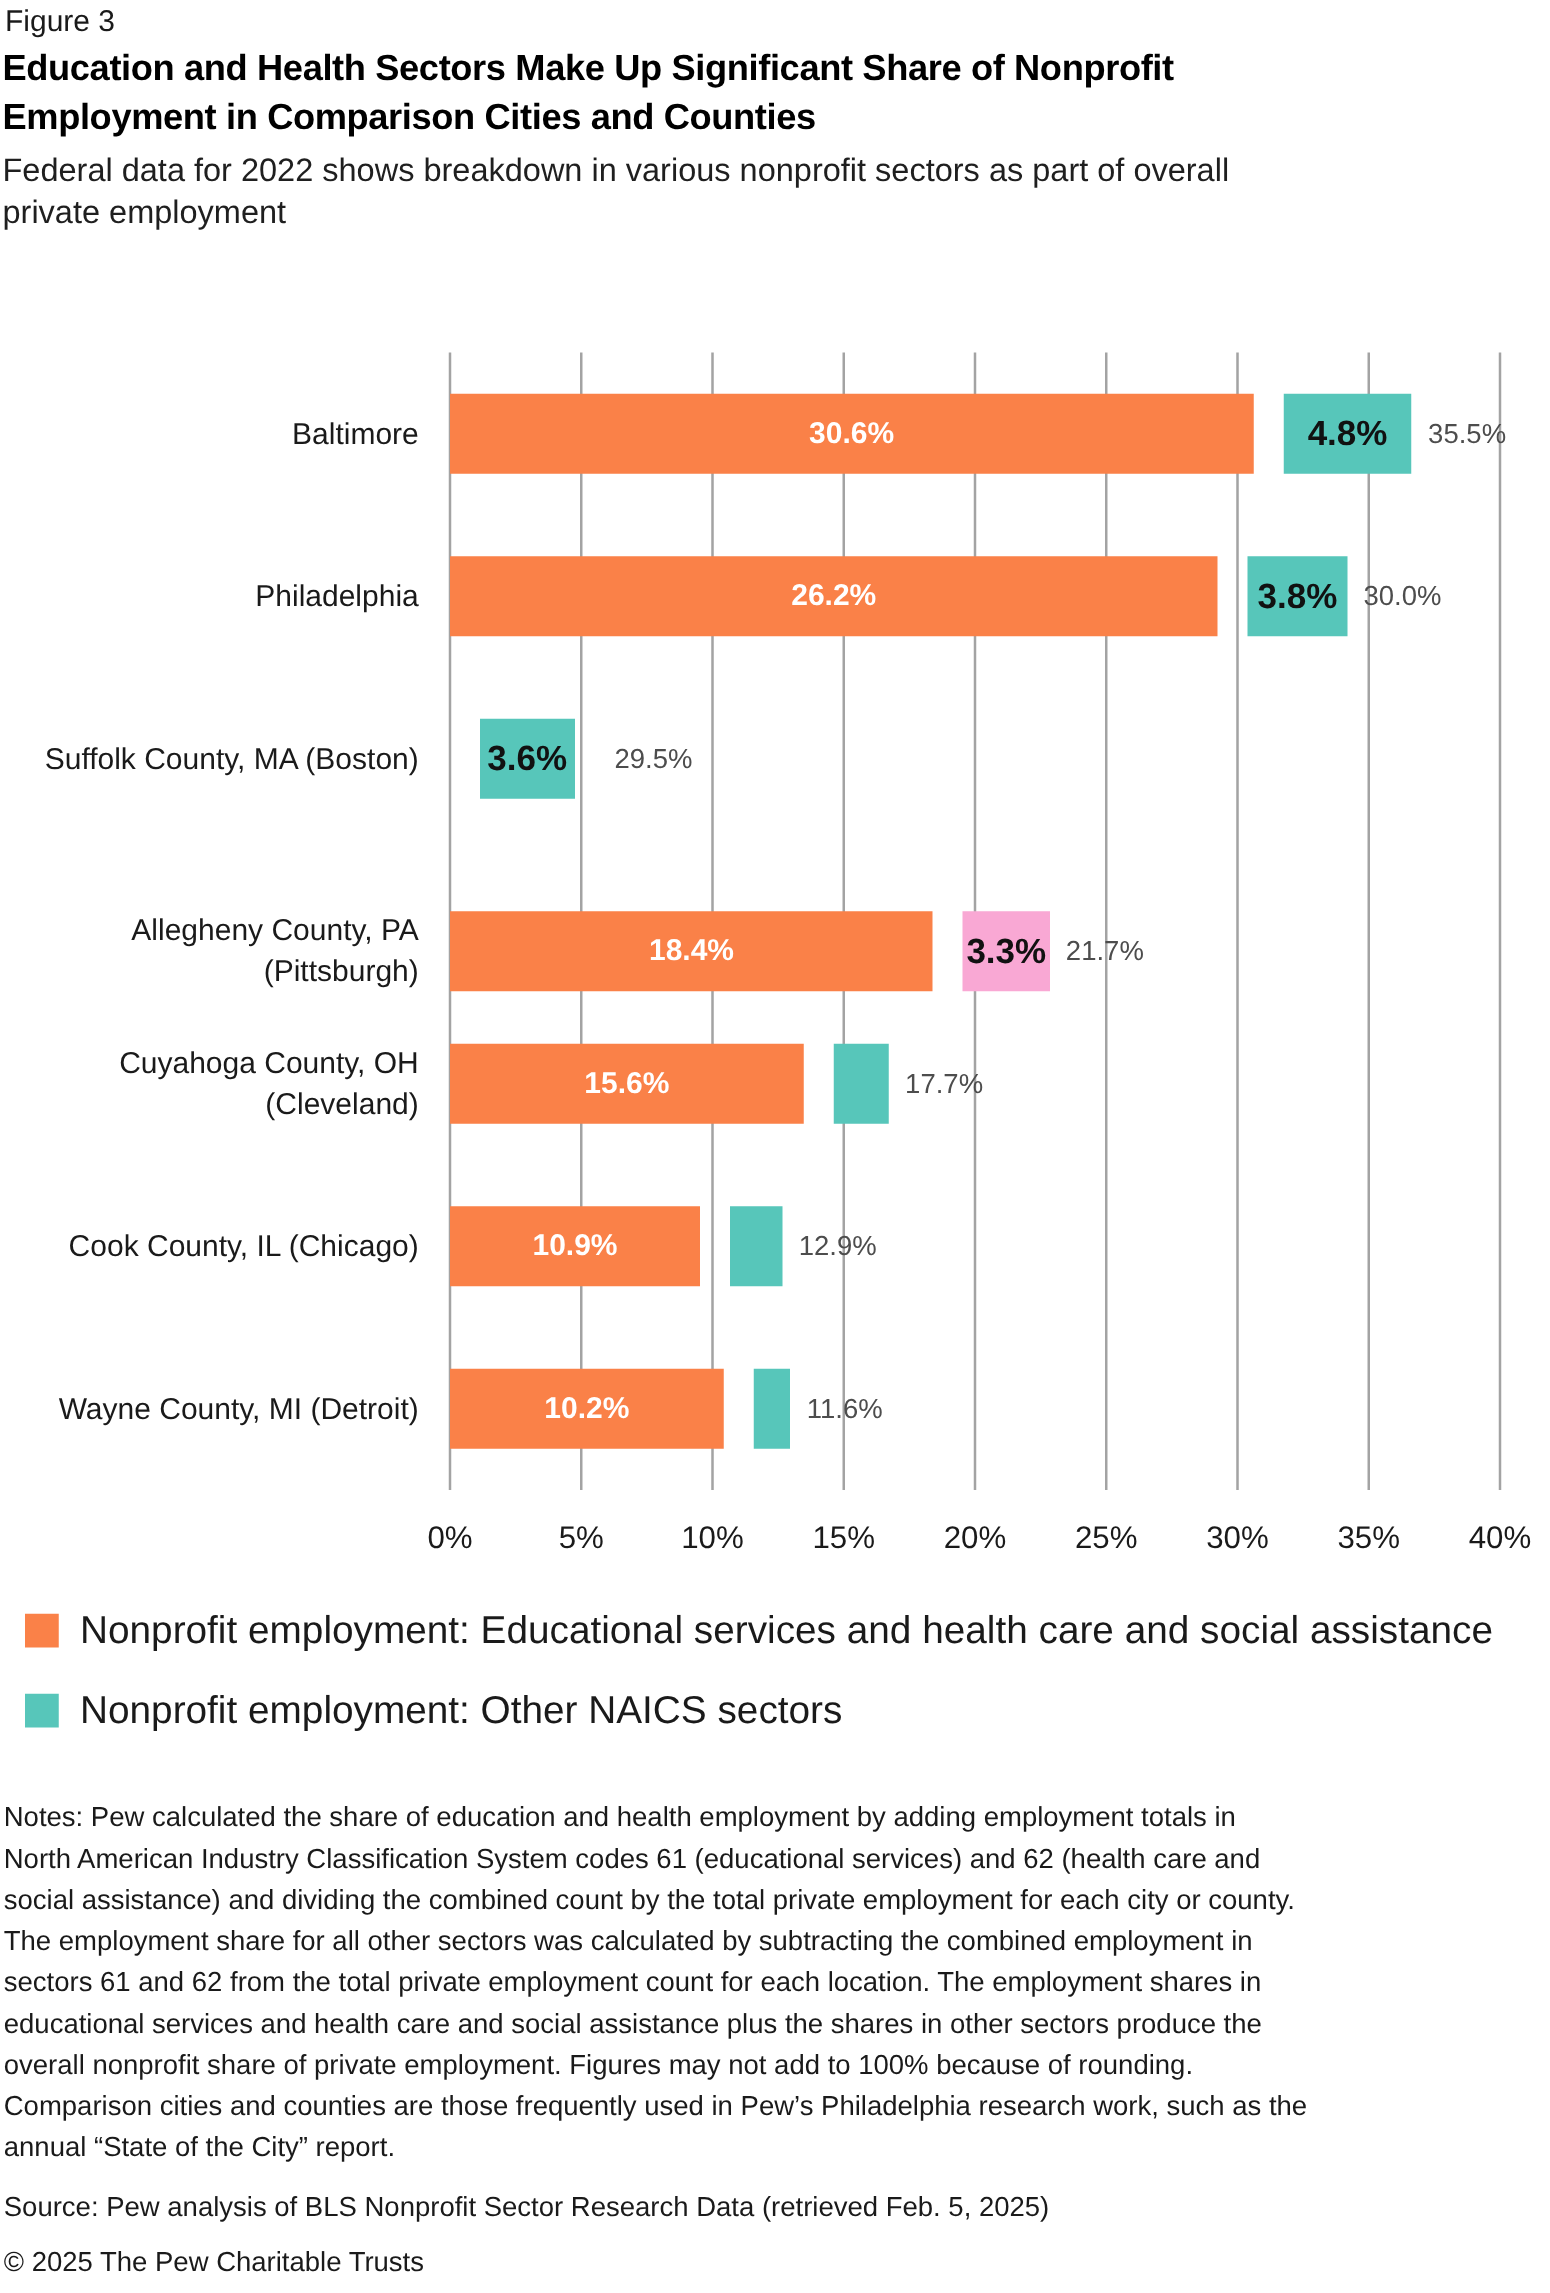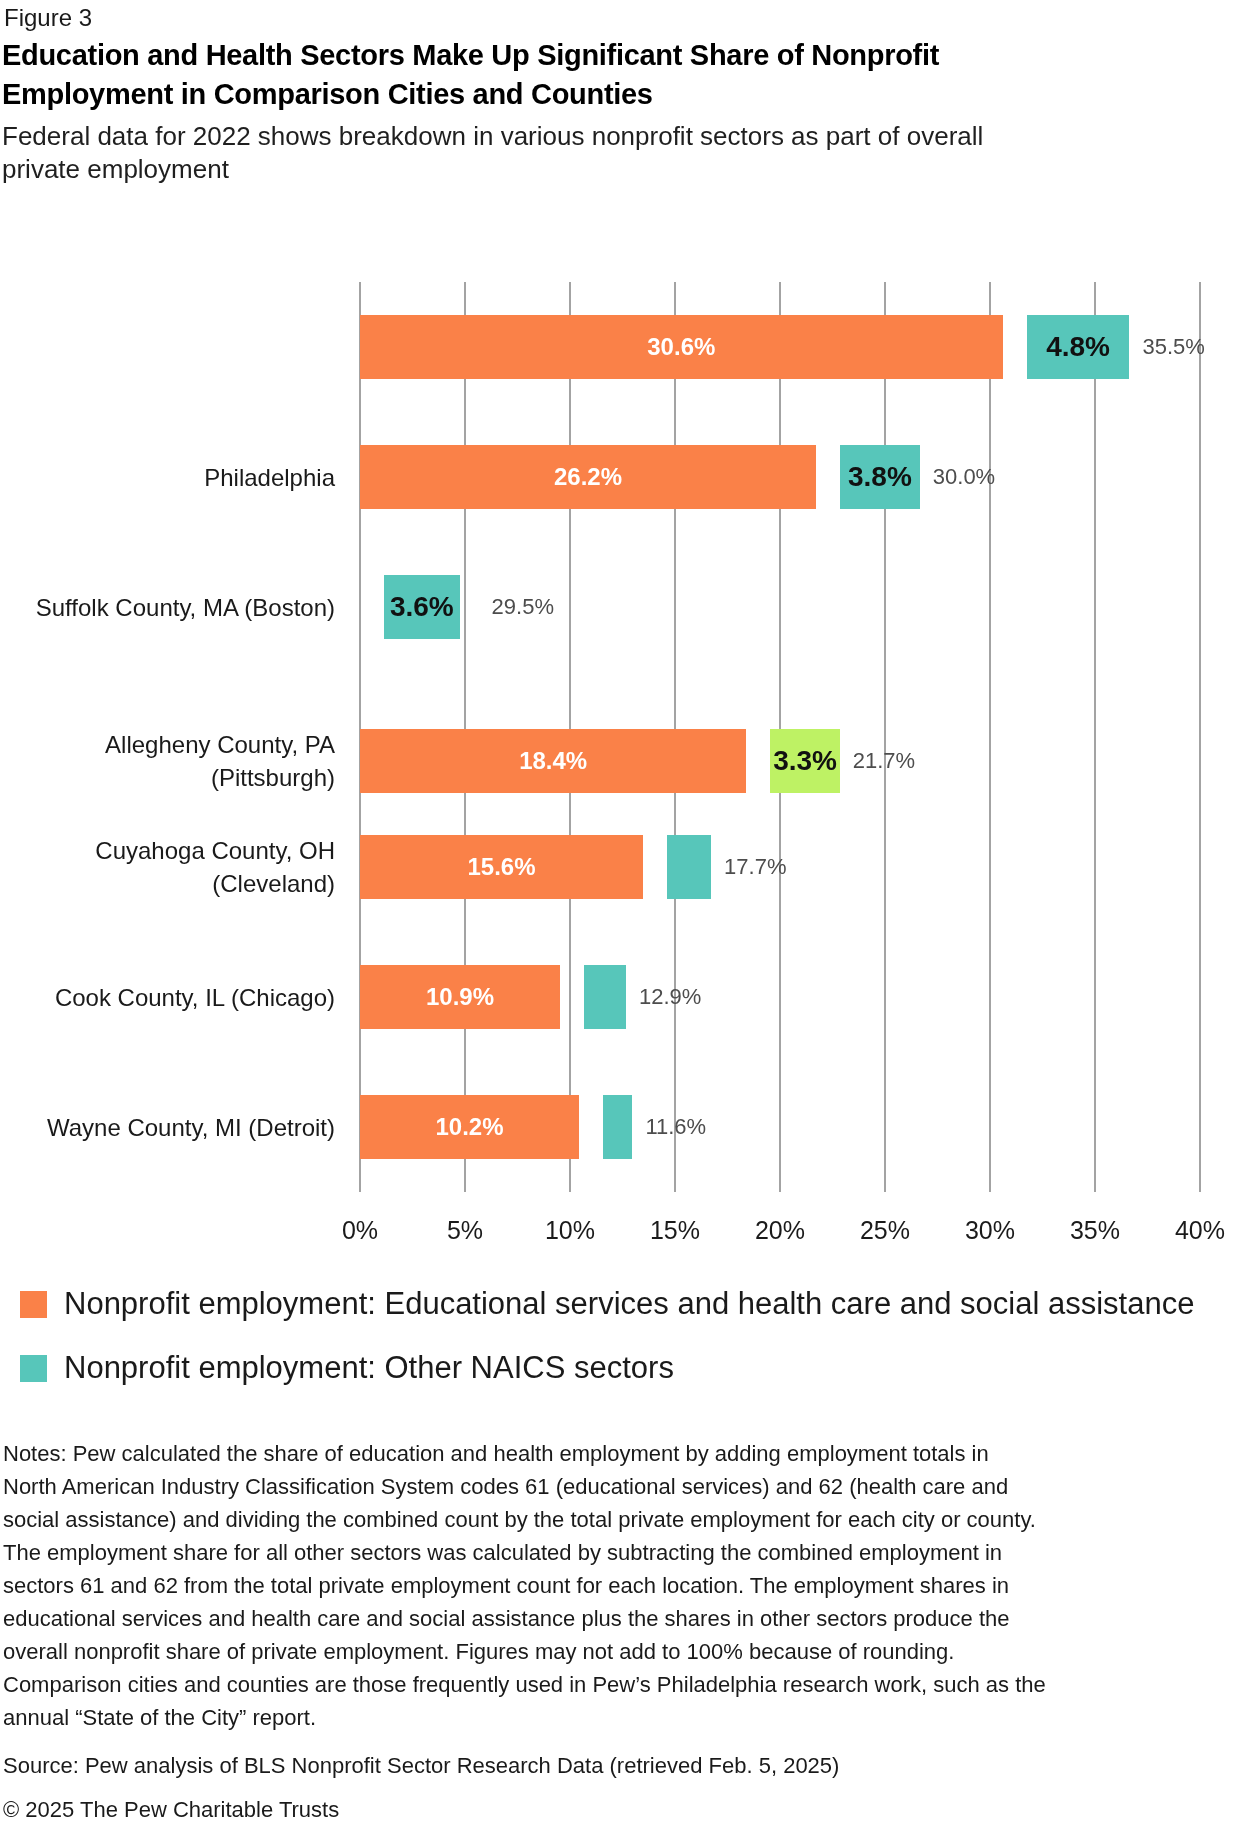--- a/index.html
+++ b/index.html
@@ -52,53 +52,56 @@
       <div class="gridline" style="left: 209px; background: rgb(163, 163, 163);"></div>
       <div class="gridline" style="left: 314px; background: rgb(163, 163, 163);"></div>
       <div class="gridline" style="left: 419px; background: rgb(163, 163, 163);"></div>
       <div class="gridline" style="left: 524px; background: rgb(163, 163, 163);"></div>
       <div class="gridline" style="left: 629px; background: rgb(163, 163, 163);"></div>
       <div class="gridline" style="left: 734px; background: rgb(163, 163, 163);"></div>
       <div class="gridline" style="left: 839px; background: rgb(163, 163, 163);"></div>
     </div>
   <div id="rows">
       <div class="row" style="top: 282px;">
+        <div class="cat-label">
+          <div>Baltimore</div>
+        </div>
         <div class="bar">
           <div class="seg1" style="width: 642.6px; background: rgb(250, 129, 72);">30.6%</div>
           <div class="seg2" style="width: 102.9px; background: rgb(87, 198, 186);">4.8%</div>
           <div class="total-label" style="color: rgb(77, 77, 77);">35.5%</div>
         </div>
       </div>
       <div class="row" style="top: 412px;">
         <div class="cat-label">
           <div>Philadelphia</div>
         </div>
         <div class="bar">
-          <div class="seg1" style="width: 456px; background: rgb(250, 129, 72);">26.2%</div>
+          <div class="seg1" style="width: 614px; background: rgb(250, 129, 72);">26.2%</div>
           <div class="seg2" style="width: 79.8px; background: rgb(87, 198, 186);">3.8%</div>
           <div class="total-label" style="color: rgb(77, 77, 77);">30.0%</div>
         </div>
       </div>
       <div class="row" style="top: 542px;">
         <div class="cat-label">
           <div>Suffolk County, MA (Boston)</div>
         </div>
         <div class="bar">
           <div class="seg2" style="width: 75.6px; background: rgb(87, 198, 186);">3.6%</div>
           <div class="total-label" style="color: rgb(77, 77, 77); padding-left: 19px;">29.5%</div>
         </div>
       </div>
       <div class="row" style="top: 696px;">
         <div class="cat-label">
           <div>Allegheny County, PA</div>
           <div>(Pittsburgh)</div>
         </div>
         <div class="bar">
           <div class="seg1" style="width: 386.4px; background: rgb(250, 129, 72);">18.4%</div>
-          <div class="seg2" style="width: 69.3px; background: #bef264;">3.3%</div>
+          <div class="seg2" style="width: 69.3px; background: #f9a8d4;">3.3%</div>
           <div class="total-label" style="color: rgb(77, 77, 77);">21.7%</div>
         </div>
       </div>
       <div class="row" style="top: 802px;">
         <div class="cat-label">
           <div>Cuyahoga County, OH</div>
           <div>(Cleveland)</div>
         </div>
         <div class="bar">
           <div class="seg1" style="width: 283px; background: rgb(250, 129, 72);">15.6%</div>

